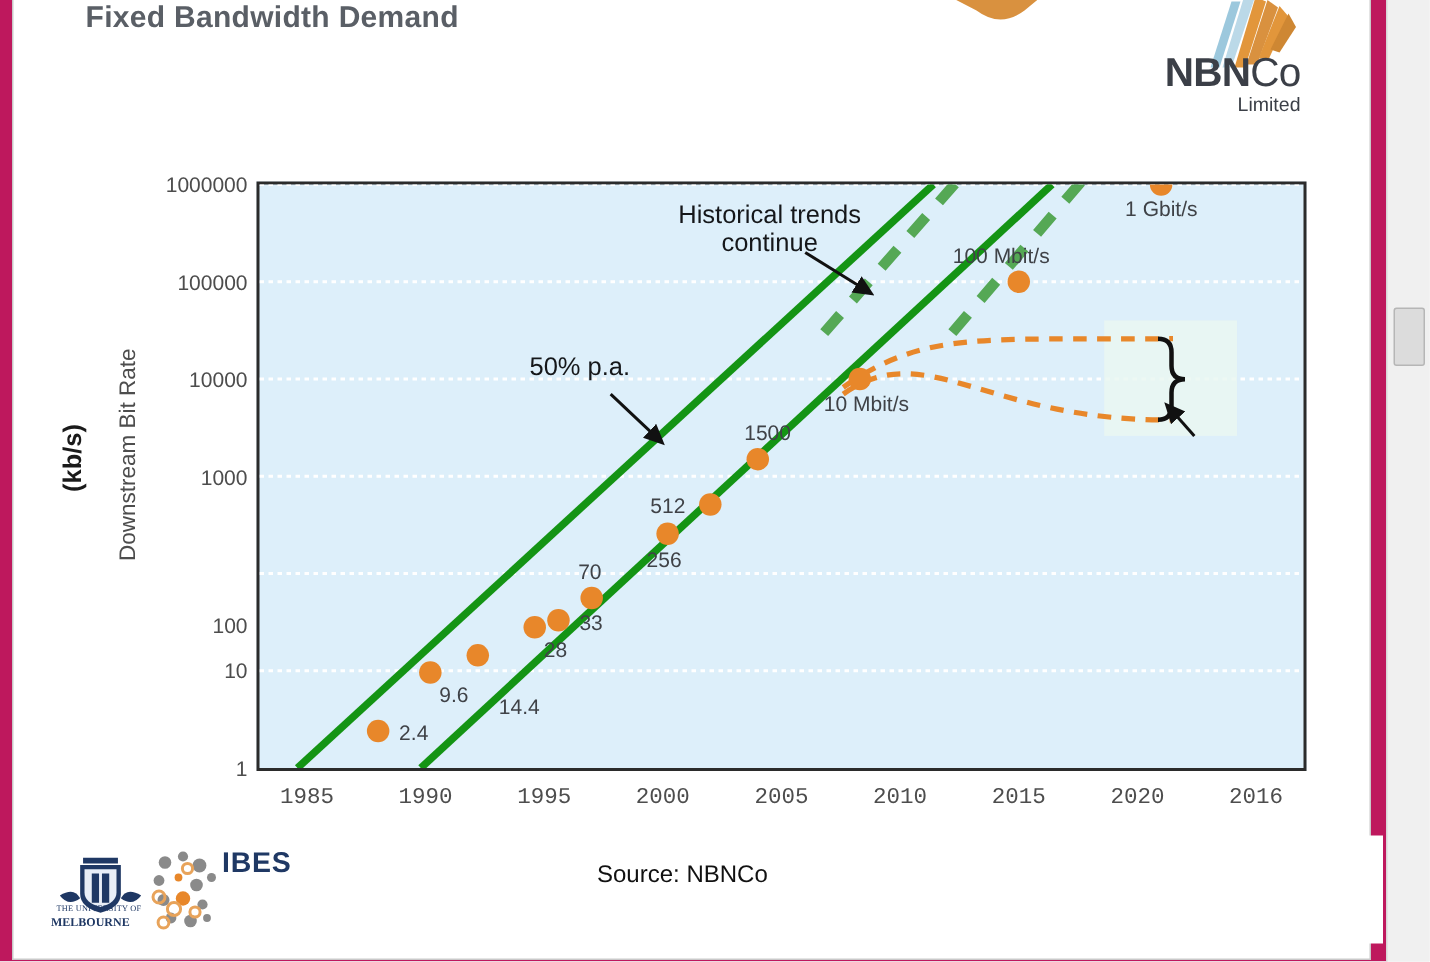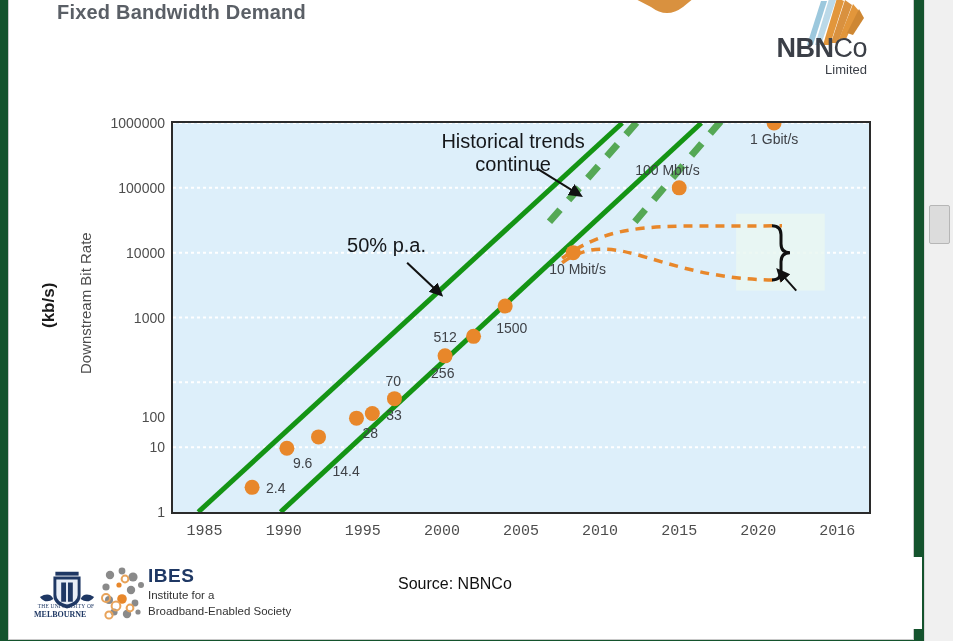--- a/index.html
+++ b/index.html
@@ -1,20 +1,20 @@
 <!DOCTYPE html>
 <html><head>
 <meta charset="utf-8">
 <style>
   html,body{margin:0;padding:0;background:#f2f2f2;}
   body{font-family:"Liberation Sans",sans-serif;}
   #screen{position:relative;width:953px;height:641px;overflow:hidden;background:#f2f2f2;}
 
   
-  #doc-pane{position:absolute;left:0;top:0;width:925px;height:641px;background:#14532d;overflow:hidden;}
+  #doc-pane{position:absolute;left:0;top:0;width:925px;height:641px;background:#be185d;overflow:hidden;}
   #slide{position:absolute;left:8px;top:-36px;width:906px;height:676px;background:#ffffff;
          border:1px solid #c9c9c9;box-sizing:border-box;}
 
   
   #vscroll{position:absolute;right:0;top:0;width:28px;height:641px;background:#f0f0f0;border-left:1px solid #d8d8d8;}
   #vthumb{position:absolute;left:4px;top:205px;width:19px;height:37px;background:#dcdcdc;border:1px solid #b6b6b6;border-radius:2px;}
 
   
   .slide-title{position:absolute;left:48px;top:36px;font-size:20px;font-weight:bold;color:#5a5f66;letter-spacing:.2px;white-space:nowrap;}
 
@@ -37,21 +37,21 @@
   #xticks{position:absolute;left:162px;top:558px;width:700px;height:22px;}
 
   #ylab-main{position:absolute;left:68px;top:221px;width:20px;height:235px;
              writing-mode:vertical-rl;transform:rotate(180deg);
              font-size:15px;color:#4d4d4d;text-align:center;}
   #ylab-unit{position:absolute;left:30px;top:280px;width:22px;height:120px;
              writing-mode:vertical-rl;transform:rotate(180deg);
              font-size:17px;font-weight:bold;color:#1a1a1a;text-align:center;}
 
   .pt-label{position:absolute;font-size:14px;color:#3f4247;white-space:nowrap;}
-  .ann{position:absolute;font-size:20px;color:#15171a;text-align:center;line-height:1.15;white-space:pre;}
+  .ann{position:absolute;font-size:17px;color:#15171a;text-align:center;line-height:1.15;white-space:pre;}
 
   
   #footer{position:absolute;left:9px;top:592px;width:904px;height:72px;background:#ffffff;}
   #ibes{position:absolute;left:16px;top:6px;width:300px;height:62px;}
   .ibes-name{position:absolute;left:114px;top:2px;font-size:19px;font-weight:bold;color:#1f3864;letter-spacing:.5px;text-align:center;}
   .ibes-sub{position:absolute;left:114px;top:25px;font-size:11.5px;color:#333;line-height:1.35;}
   .uom{position:absolute;left:2px;top:4px;width:62px;height:56px;}
   .uom-txt1{position:absolute;left:0;top:40px;width:64px;text-align:center;font-size:5.5px;color:#1f3864;font-family:"Liberation Serif",serif;letter-spacing:.2px;}
   .uom-txt2{position:absolute;left:0;top:47px;width:64px;font-size:8px;font-weight:bold;color:#1f3864;font-family:"Liberation Serif",serif;}
   .dots{position:absolute;left:66px;top:2px;width:46px;height:58px;}
@@ -141,21 +141,21 @@
             <line x1="623.236363636365" y1="167.59589460655863" x2="605.8363636363629" y2="148.07911655434387" stroke="#111" stroke-width="2" marker-end="url(#ah2)"></line>
           </svg>
       <div class="pt-label" style="left: 93.0909px; top: 357.35px;">2.4</div>
           <div class="pt-label" style="left: 119.891px; top: 332.316px;">9.6</div>
           <div class="pt-label" style="left: 159.527px; top: 306.899px; margin-top: 33px;">14.4</div>
           <div class="pt-label" style="left: 189.491px; top: 302.176px;">28</div>
           <div class="pt-label" style="left: 213.309px; top: 283.55px;">33</div>
           <div class="pt-label" style="left: 212.455px; top: 249.659px;">70</div>
           <div class="pt-label" style="left: 258.073px; top: 241.866px;">256</div>
           <div class="pt-label" style="left: 260.545px; top: 206.349px;">512</div>
-          <div class="pt-label" style="left: 323.182px; top: 157.083px; margin-top: 40px;">1500</div>
+          <div class="pt-label" style="left: 323.182px; top: 157.083px;">1500</div>
           <div class="pt-label" style="left: 376.2px; top: 137.667px;">10 Mbit/s</div>
           <div class="pt-label" style="left: 462.182px; top: 38.8333px;">100 Mbit/s</div>
           <div class="pt-label" style="left: 577.091px; top: 8px;">1 Gbit/s</div>
         </div>
 
       <div id="xticks">
           <div class="xtick" style="left: 33.6364px;">1985</div>
           <div class="xtick" style="left: 112.727px;">1990</div>
           <div class="xtick" style="left: 191.818px;">1995</div>
           <div class="xtick" style="left: 270.909px;">2000</div>
@@ -198,24 +198,20 @@
             <g fill="none" stroke="#E8A35A" stroke-width="2">
               <circle cx="6" cy="33" r="4"></circle>
                 <circle cx="16" cy="41" r="4.4"></circle>
               <circle cx="9" cy="50" r="3.6"></circle>
                 <circle cx="30" cy="43" r="3.4"></circle>
               <circle cx="25" cy="14" r="3.4"></circle>
             </g>
           </svg>
 
           <div class="ibes-name">IBES</div>
-          <div class="ibes-sub">
-            <div>Institute for a</div>
-            <div>Broadband-Enabled Society</div>
-          </div>
         </div>
         <div id="source">Source: NBNCo</div>
       </div>
 
     <div class="ann" style="left: 504.091px; top: 187.56px; transform: translate(-50%, -50%);">Historical trends
 continue</div>
         <div class="ann" style="left: 377.545px; top: 280.279px; transform: translate(-50%, -50%);">50% p.a.</div>
       </div>
   </div>
 

